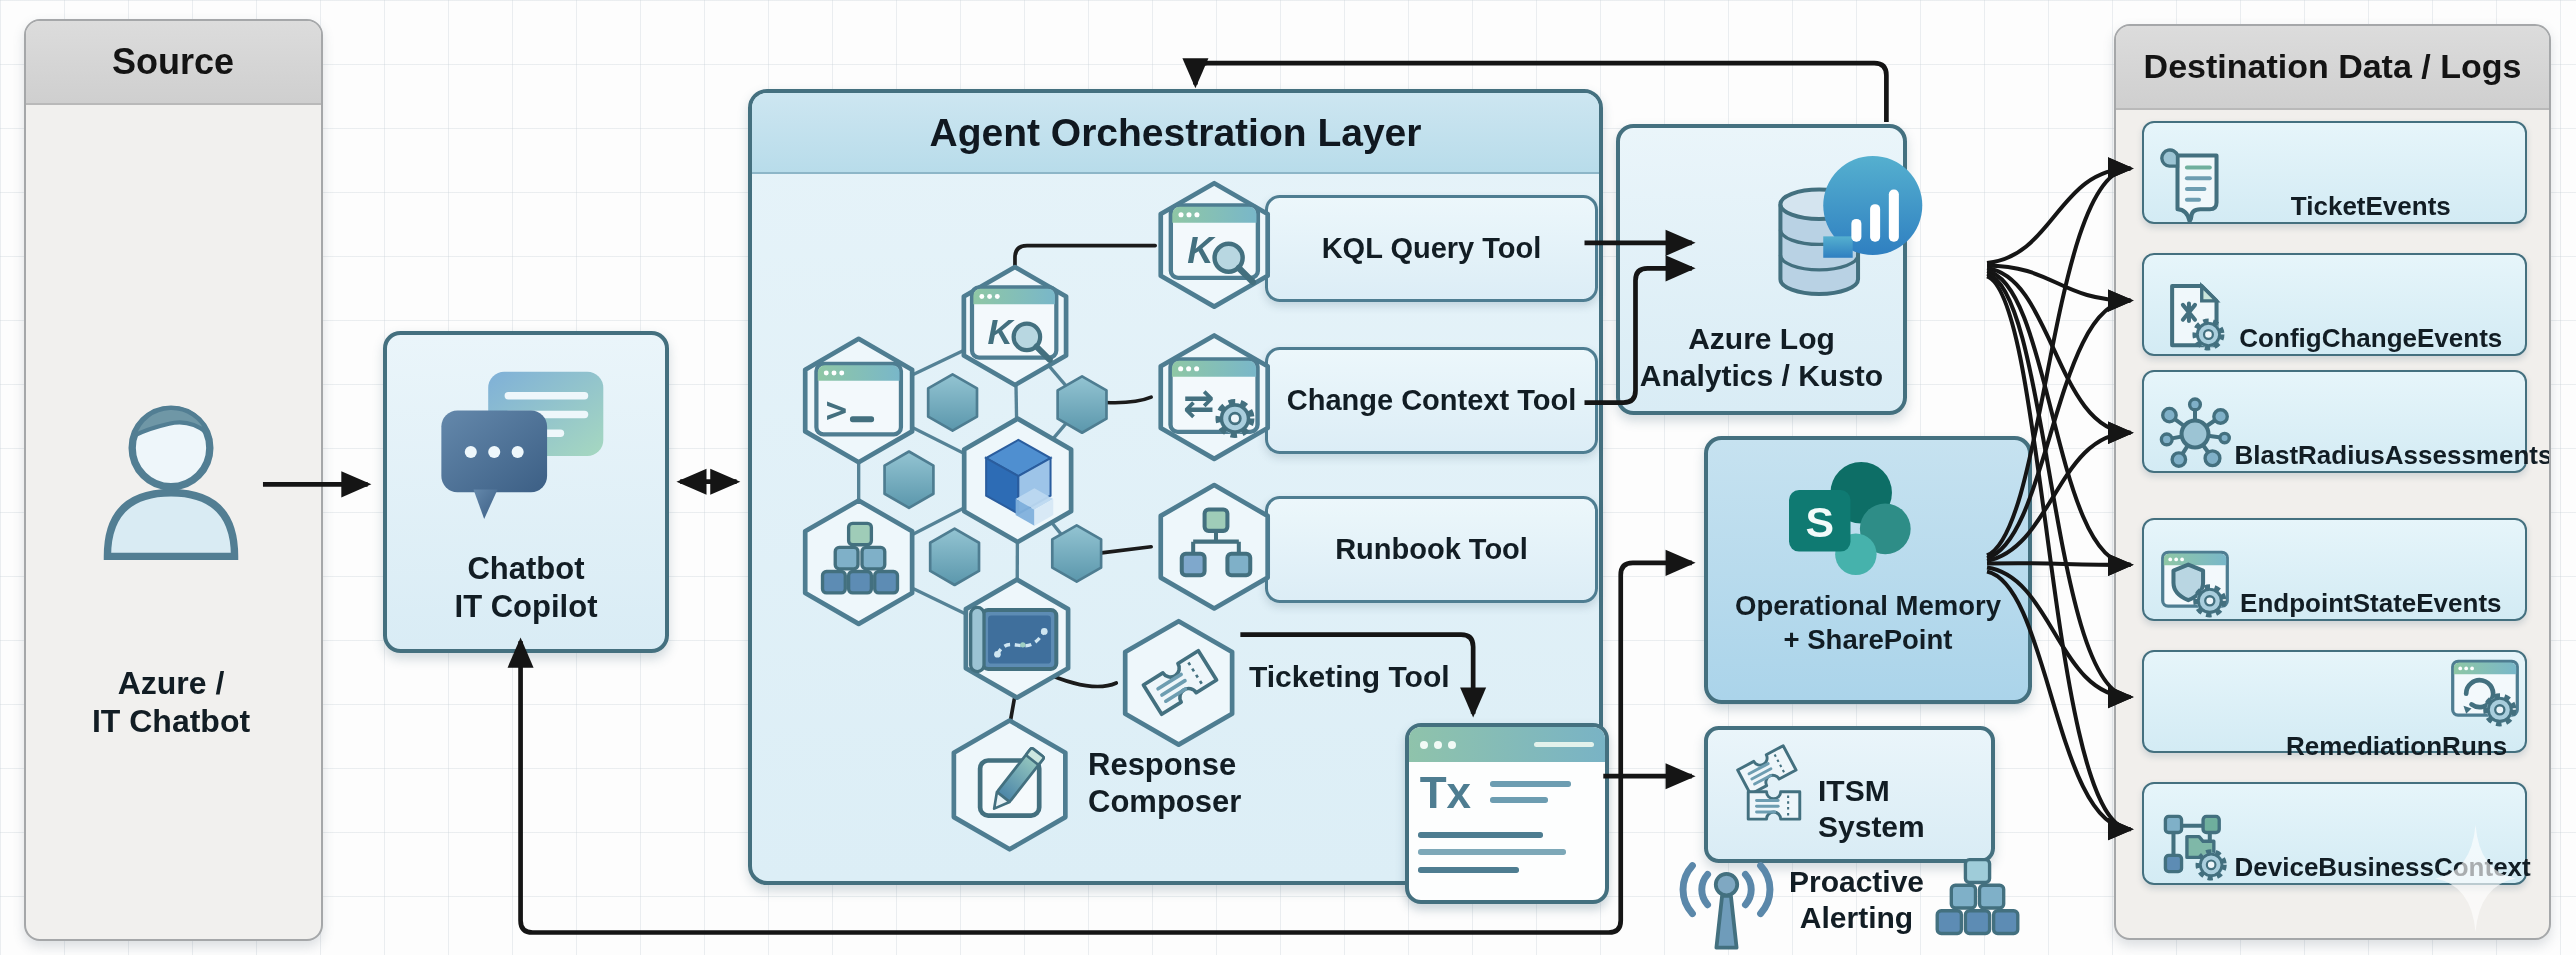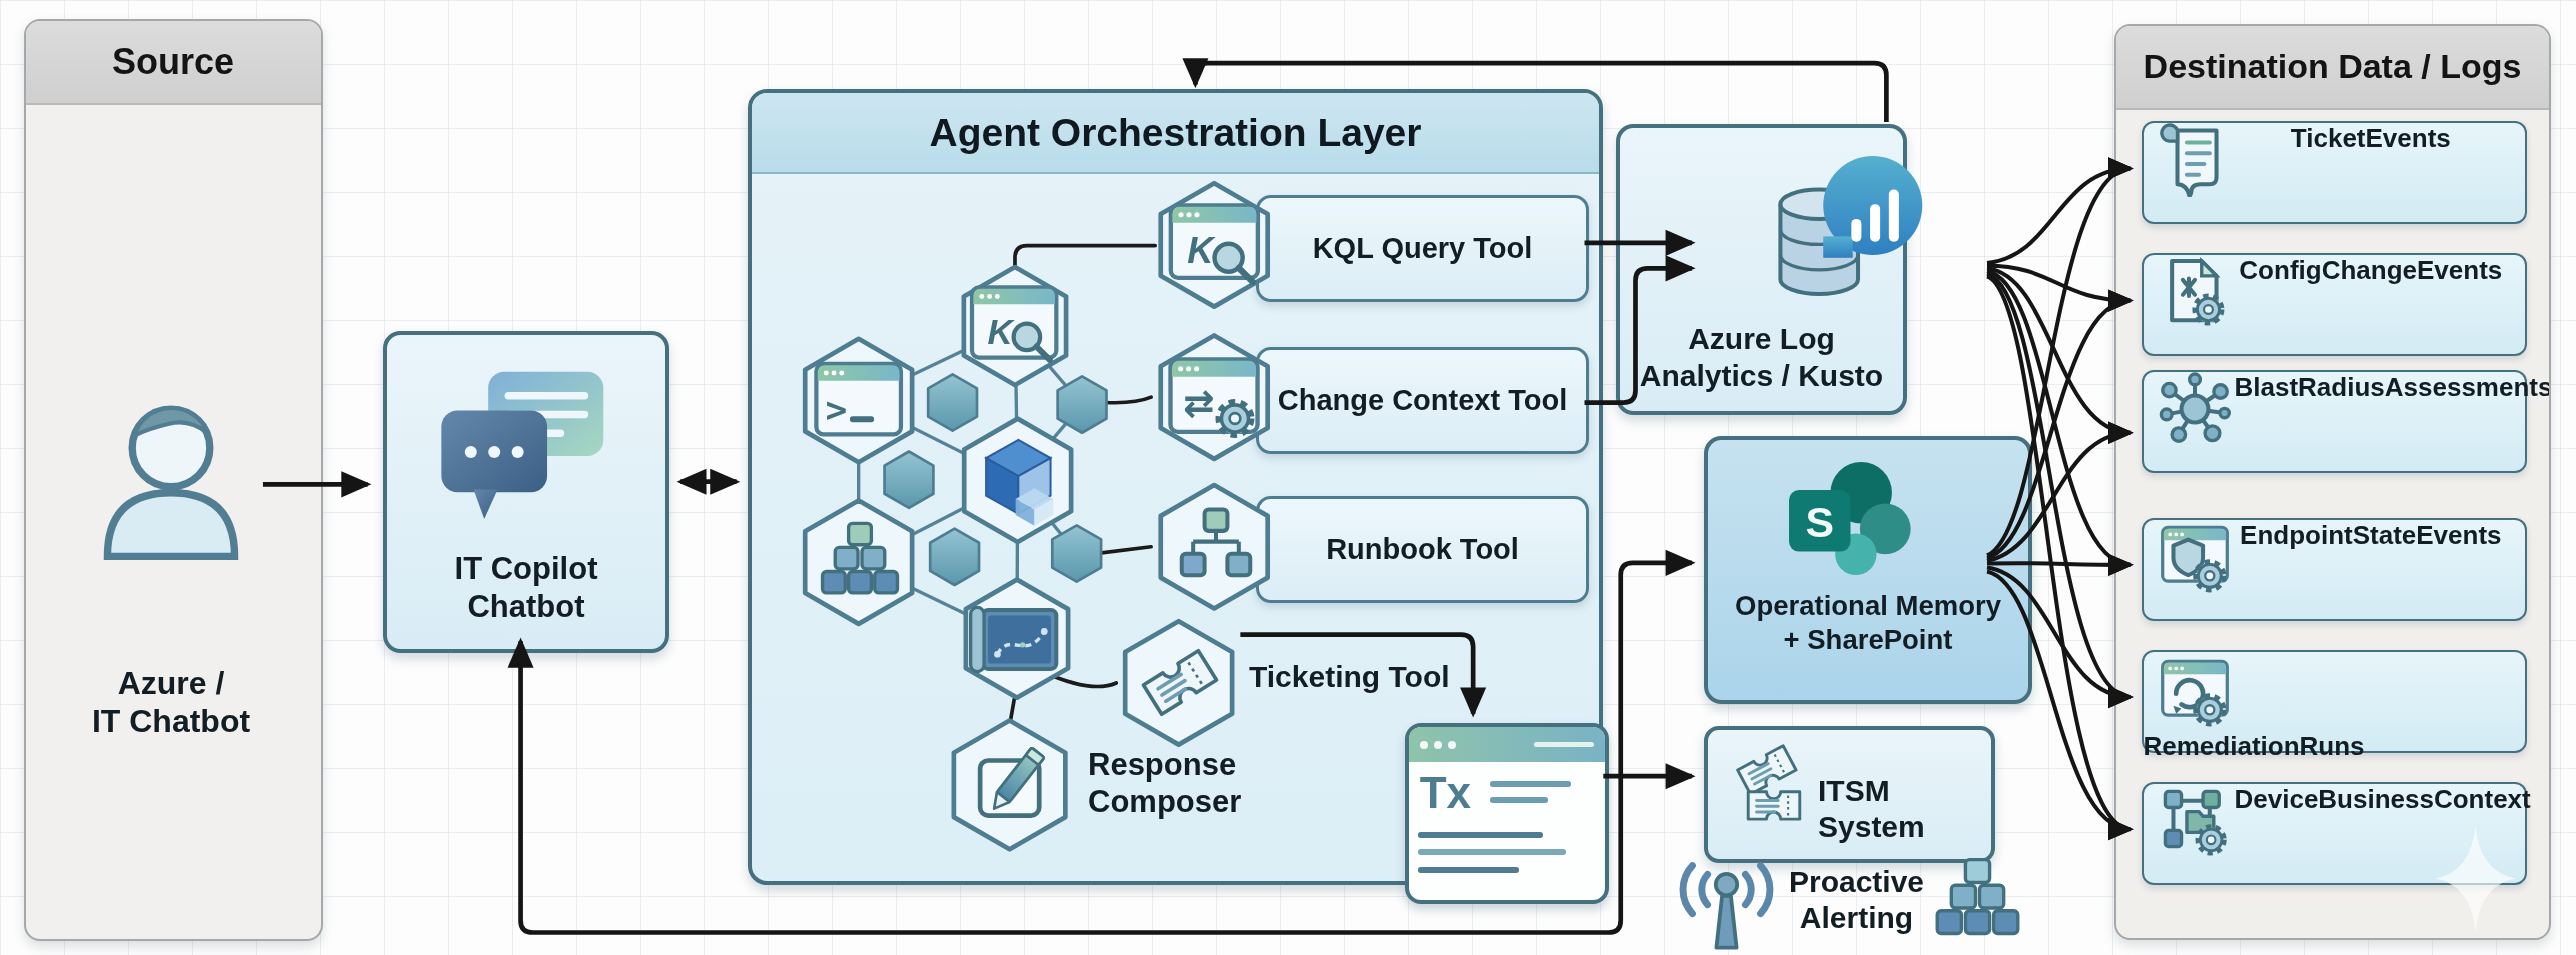--- a/index.html
+++ b/index.html
@@ -26,28 +26,28 @@
   
   .aol-header{position:absolute;left:0;right:0;top:0;height:79px;
          background:linear-gradient(180deg,#cde6f1,#b8dcea);
          border-bottom:2.7px solid #8db6c8;border-radius:14.8px 14.8px 0 0;
          display:flex;align-items:center;justify-content:center;
          font-size:39px;font-weight:bold;color:#101820;}
   .toolbox{position:absolute;border:3.4px solid #4e7d91;border-radius:14.8px;
          background:linear-gradient(180deg,#ecf7fb,#dcedf6);
          box-shadow:0 4px 8px rgba(60,95,115,.20);
          display:flex;align-items:center;justify-content:center;
-         font-size:29px;font-weight:bold;color:#121d24;}
+         font-size:29px;font-weight:bold;color:#121d24;margin-left:9px;}
   .floatlabel{position:absolute;font-weight:bold;color:#121d24;line-height:1.2;}
   
   .dest-item{position:absolute;left:25.5px;width:381px;height:99px;
          border:2.7px solid #44707f;border-radius:12px;
          background:linear-gradient(180deg,#e6f5fa,#d3ebf4);
          box-shadow:0 3.4px 6.7px rgba(60,95,115,.18);
-         display:flex;align-items:flex-start;}
+         display:flex;align-items:flex-end;}
   .dest-icon{width:79px;flex:0 0 79px;margin-left:12px;display:flex;align-items:center;justify-content:center;}
   .dest-label{flex:1;text-align:center;font-size:26px;font-weight:bold;color:#121d24;padding-right:17.4px;}
   
   .txwin{position:absolute;border:4px solid #44707f;border-radius:16px;background:#fdfefe;
          box-shadow:0 5.4px 9.4px rgba(60,95,115,.25);overflow:hidden;}
   .txhead{height:35px;background:linear-gradient(90deg,#8fc3ab,#79b3c5);display:flex;align-items:center;padding:0 10.7px;}
   .txdot{width:8px;height:8px;border-radius:50%;background:#f2faf6;margin-right:6px;}
   .txdash{margin-left:auto;width:60px;height:5.4px;border-radius:2.7px;background:#e3f2ec;}
   .txbody{position:relative;padding:9.4px 10.7px;}
   .txT{font-size:44px;font-weight:bold;color:#4e7d91;line-height:1;}
@@ -123,22 +123,22 @@
       <path d="M70 70 a58 58 0 0 1 110 -4 q-28 -22 -58 -14 q-34 8 -52 18 z" fill="#6f97a6" stroke="#527e93" stroke-width="6"></path>
     </svg>
   </div>
   <div class="floatlabel" style="left:23.5px;top:664px;width:295px;text-align:center;font-size:32px;">
     <div>Azure /</div>
     <div>IT Chatbot</div>
   </div>
 
   <div class="bluebox" style="left:383px;top:331px;width:278px;height:314px;">
     <div class="boxlabel" style="top:215px;font-size:31px;">
+      <div>Chatbot</div>
       <div>IT Copilot</div>
-      <div>Chatbot</div>
     </div>
   </div>
   <div class="icon-layer" style="left:436px;top:366px;width:174px;height:168px;">
     <svg width="174" height="168" viewBox="0 0 260 250">
       <rect x="78" y="8" width="172" height="126" rx="24" fill="url(#gbubbleA)"></rect>
       <path d="M128 128 l34 0 l-10 40 z" fill="url(#gbubbleA)"></path>
       <line x1="108" y1="44" x2="222" y2="44" stroke="#eef7fb" stroke-width="11" stroke-linecap="round"></line>
       <line x1="108" y1="72" x2="222" y2="72" stroke="#eef7fb" stroke-width="11" stroke-linecap="round"></line>
       <line x1="108" y1="100" x2="186" y2="100" stroke="#eef7fb" stroke-width="11" stroke-linecap="round"></line>
       <rect x="8" y="66" width="158" height="122" rx="24" fill="url(#gbubbleB)"></rect>

